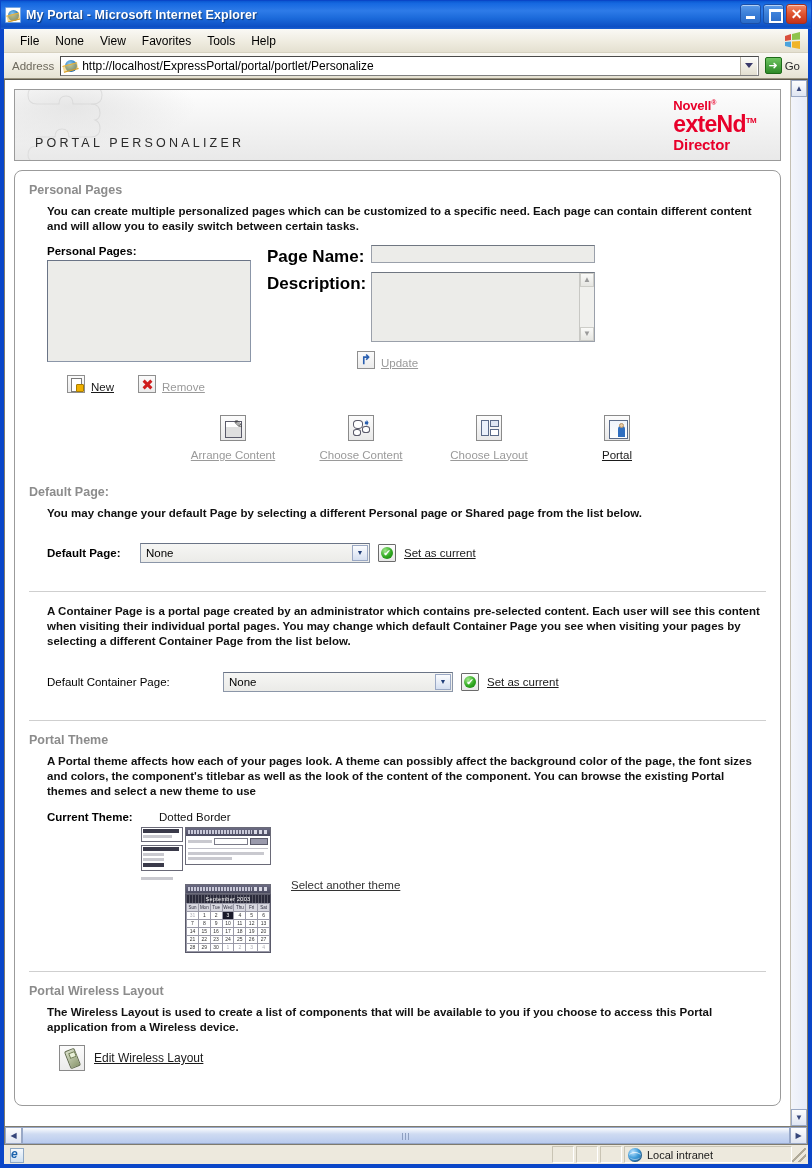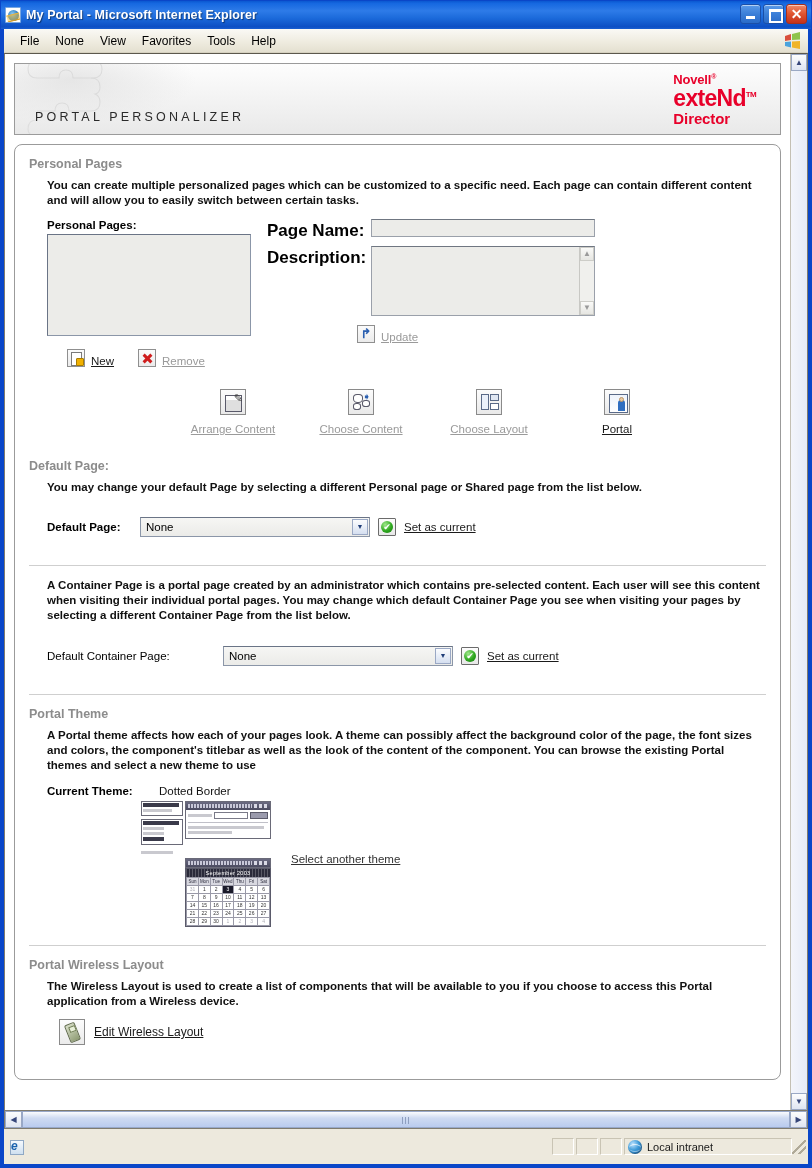--- a/index.html
+++ b/index.html
@@ -212,21 +212,21 @@
     position: relative;
   }
   .hs-thumb:after {
     content:""; position:absolute; left:50%; top:5px; margin-left:-4px;
     width:8px; height:7px;
     background: repeating-linear-gradient(90deg,#8e9fc0 0 1px, transparent 1px 3px);
   }
 
   
   .statusbar {
-    height: 38px;
+    height: 22px;
     background: #EDE9DD;
     display: flex; align-items: center;
     border-left: 3px solid #0A46C8;
     border-right: 3px solid #0A46C8;
     border-bottom: 3px solid #0A46C8;
     padding: 0 2px;
     gap: 0;
   }
   .sb-cell {
     height: 17px;
@@ -552,20 +552,36 @@
       <div class="menu-item">Tools</div>
       <div class="menu-item">Help</div>
       <svg class="ie-logo-small" viewBox="0 0 20 20">
         <path d="M3 5 L9 3 L9 9 L3 10 Z" fill="#d94f3d"></path>
         <path d="M10 3 L18 1 L18 8.5 L10 9 Z" fill="#8fc34a"></path>
         <path d="M3 11 L9 10.5 L9 16.5 L3 15 Z" fill="#4aa3dd"></path>
         <path d="M10 10.5 L18 10 L18 18 L10 16.5 Z" fill="#f0b429"></path>
       </svg>
     </div>
 
+    <div class="addressbar">
+      <div class="address-label">Address</div>
+      <div class="address-input">
+        <div class="addr-favicon"></div>
+        <div class="addr-url">http://localhost/ExpressPortal/portal/portlet/Personalize</div>
+        <div class="addr-drop">
+          <svg width="8" height="5" viewBox="0 0 8 5">
+              <path d="M0 0 L8 0 L4 5 Z" fill="#3a3a6a"></path>
+            </svg>
+        </div>
+      </div>
+      <div class="go-btn">
+        <div class="go-arrow"></div>
+        <div class="go-text">Go</div>
+      </div>
+    </div>
 
     <div class="viewport">
       <div class="page">
 
         <div class="banner">
           <svg class="puzzle" viewBox="0 0 160 110">
             <path d="M12 8 q-9 0 -9 9 q0 6 5 6 q-5 2 -5 8 q0 9 9 9 l22 0 q0 -8 7 -8 q7 0 7 8 l20 0 q9 0 9 -9 q0 -6 -5 -7 q5 -2 5 -7 q0 -9 -9 -9 Z" fill="none" stroke="#cfcfcf" stroke-width="1.1"></path>
             <path d="M66 40 q9 0 9 9 q0 6 -5 7 q5 2 5 8 q0 9 -9 9 l-22 0 q0 -8 -7 -8 q-7 0 -7 8 l-18 0" fill="none" stroke="#cfcfcf" stroke-width="1.1"></path>
             <path d="M12 82 q-9 0 -9 9 q0 7 9 7 l24 0" fill="none" stroke="#d5d5d5" stroke-width="1.1"></path>
           </svg>

